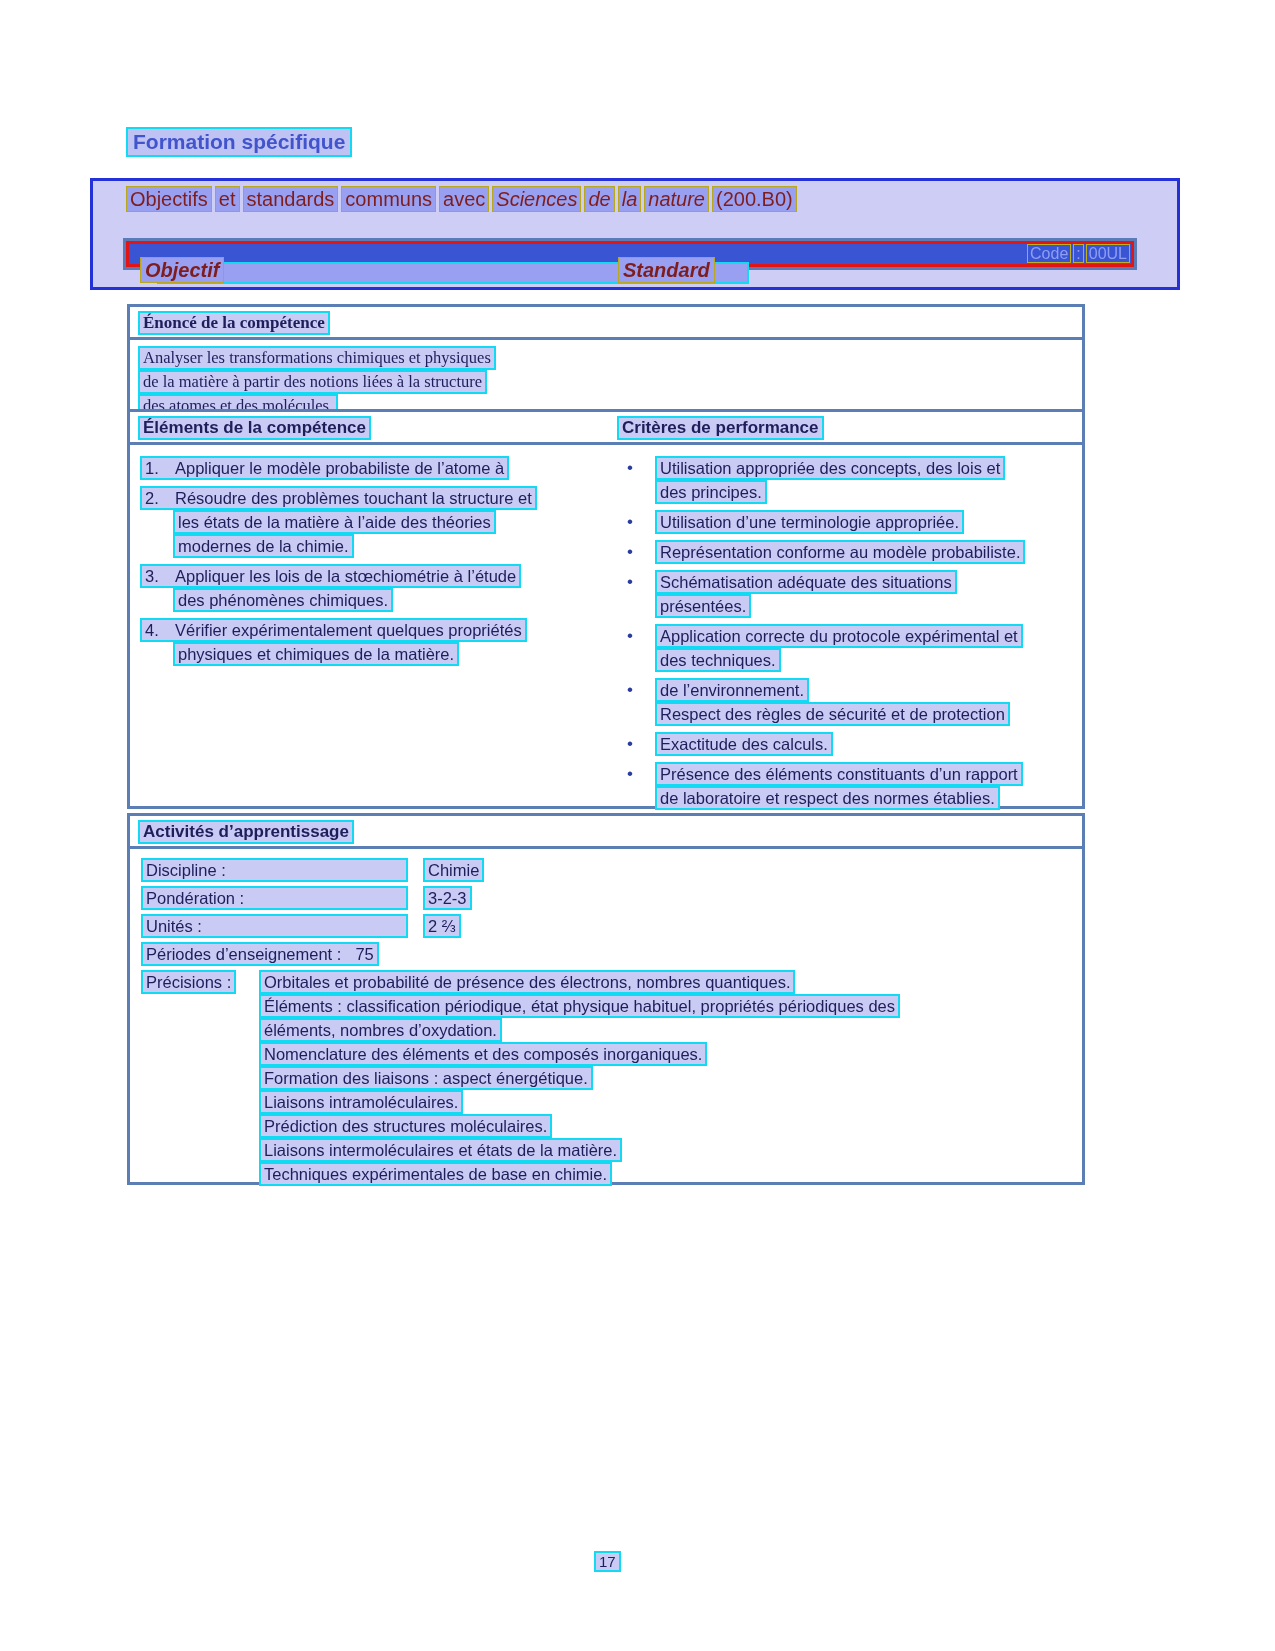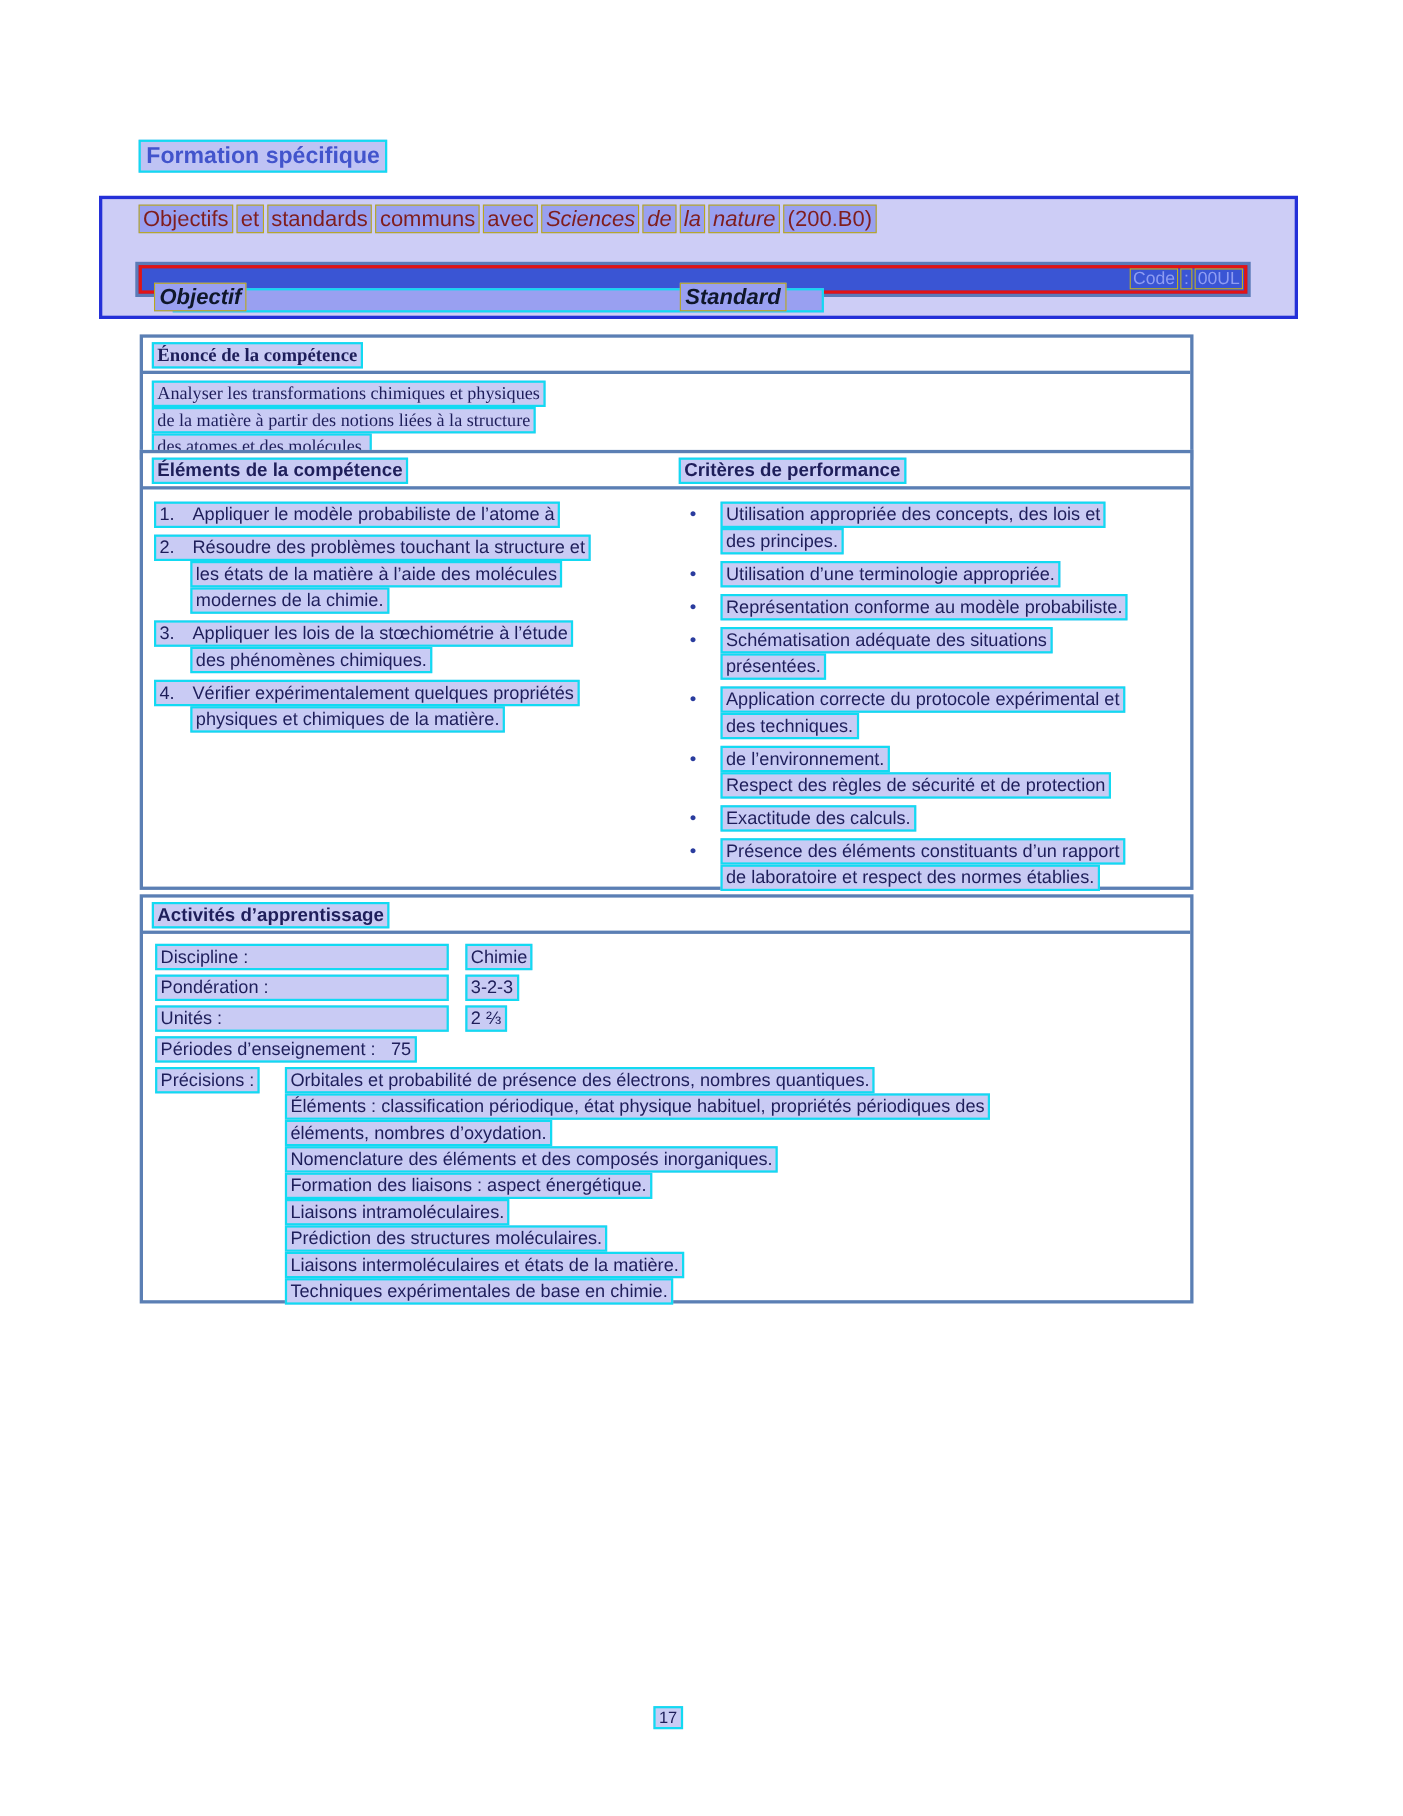--- a/index.html
+++ b/index.html
@@ -41,21 +41,21 @@
   .code-bar .w {
     background:transparent; border:1px solid #c0b020; color:#8f9df2;
     font-size:16px; line-height:17px; margin:0 1px; padding:0 2px;
   }
   .objstd-strip {
     position:absolute; left:64px; top:81px; width:592px; height:22px;
     background:#99a0f1; border:2px solid #12daf2; box-sizing:border-box;
   }
   .objstd {
     position:absolute; top:76px; font-size:20px; font-weight:bold; font-style:italic;
-    color:#0f172a; background:#99a0f1; border:1px solid #b9a81c; padding:0 4px; line-height:24px;
+    color:#7f1d1d; background:#99a0f1; border:1px solid #b9a81c; padding:0 4px; line-height:24px;
   }
   
   .tbl {
     position:absolute; left:127px; width:958px;
     border:3px solid #5b7fb4; box-sizing:border-box; background:#ffffff;
   }
   .tbl-head { border-bottom:3px solid #5b7fb4; padding:4px 8px 2px 8px; position:relative; }
   .t1 { top:304px; height:114px;font-family:Liberation Serif, serif; }
   .t1-body { padding:6px 8px; }
   .t2 { top:409px; height:400px; }
@@ -121,21 +121,21 @@
       <span class="hl hl-head crit-head">Critères de performance</span>
     </div>
     <div class="t2-body">
 
       <div class="col-left">
         <div class="para">
           <div class="line"><span class="hl"><span class="num">1.</span><span>Appliquer le modèle probabiliste de l’atome à</span></span></div>
         </div>
         <div class="para">
           <div class="line"><span class="hl"><span class="num">2.</span><span>Résoudre des problèmes touchant la structure et</span></span></div>
-          <div class="line cont"><span class="hl">les états de la matière à l’aide des molécules</span></div>
+          <div class="line cont"><span class="hl">les états de la matière à l’aide des théories</span></div>
           <div class="line cont"><span class="hl">modernes de la chimie.</span></div>
         </div>
         <div class="para">
           <div class="line"><span class="hl"><span class="num">3.</span><span>Appliquer les lois de la stœchiométrie à l’étude</span></span></div>
           <div class="line cont"><span class="hl">des phénomènes chimiques.</span></div>
         </div>
         <div class="para">
           <div class="line"><span class="hl"><span class="num">4.</span><span>Vérifier expérimentalement quelques propriétés</span></span></div>
           <div class="line cont"><span class="hl">physiques et chimiques de la matière.</span></div>
         </div>

